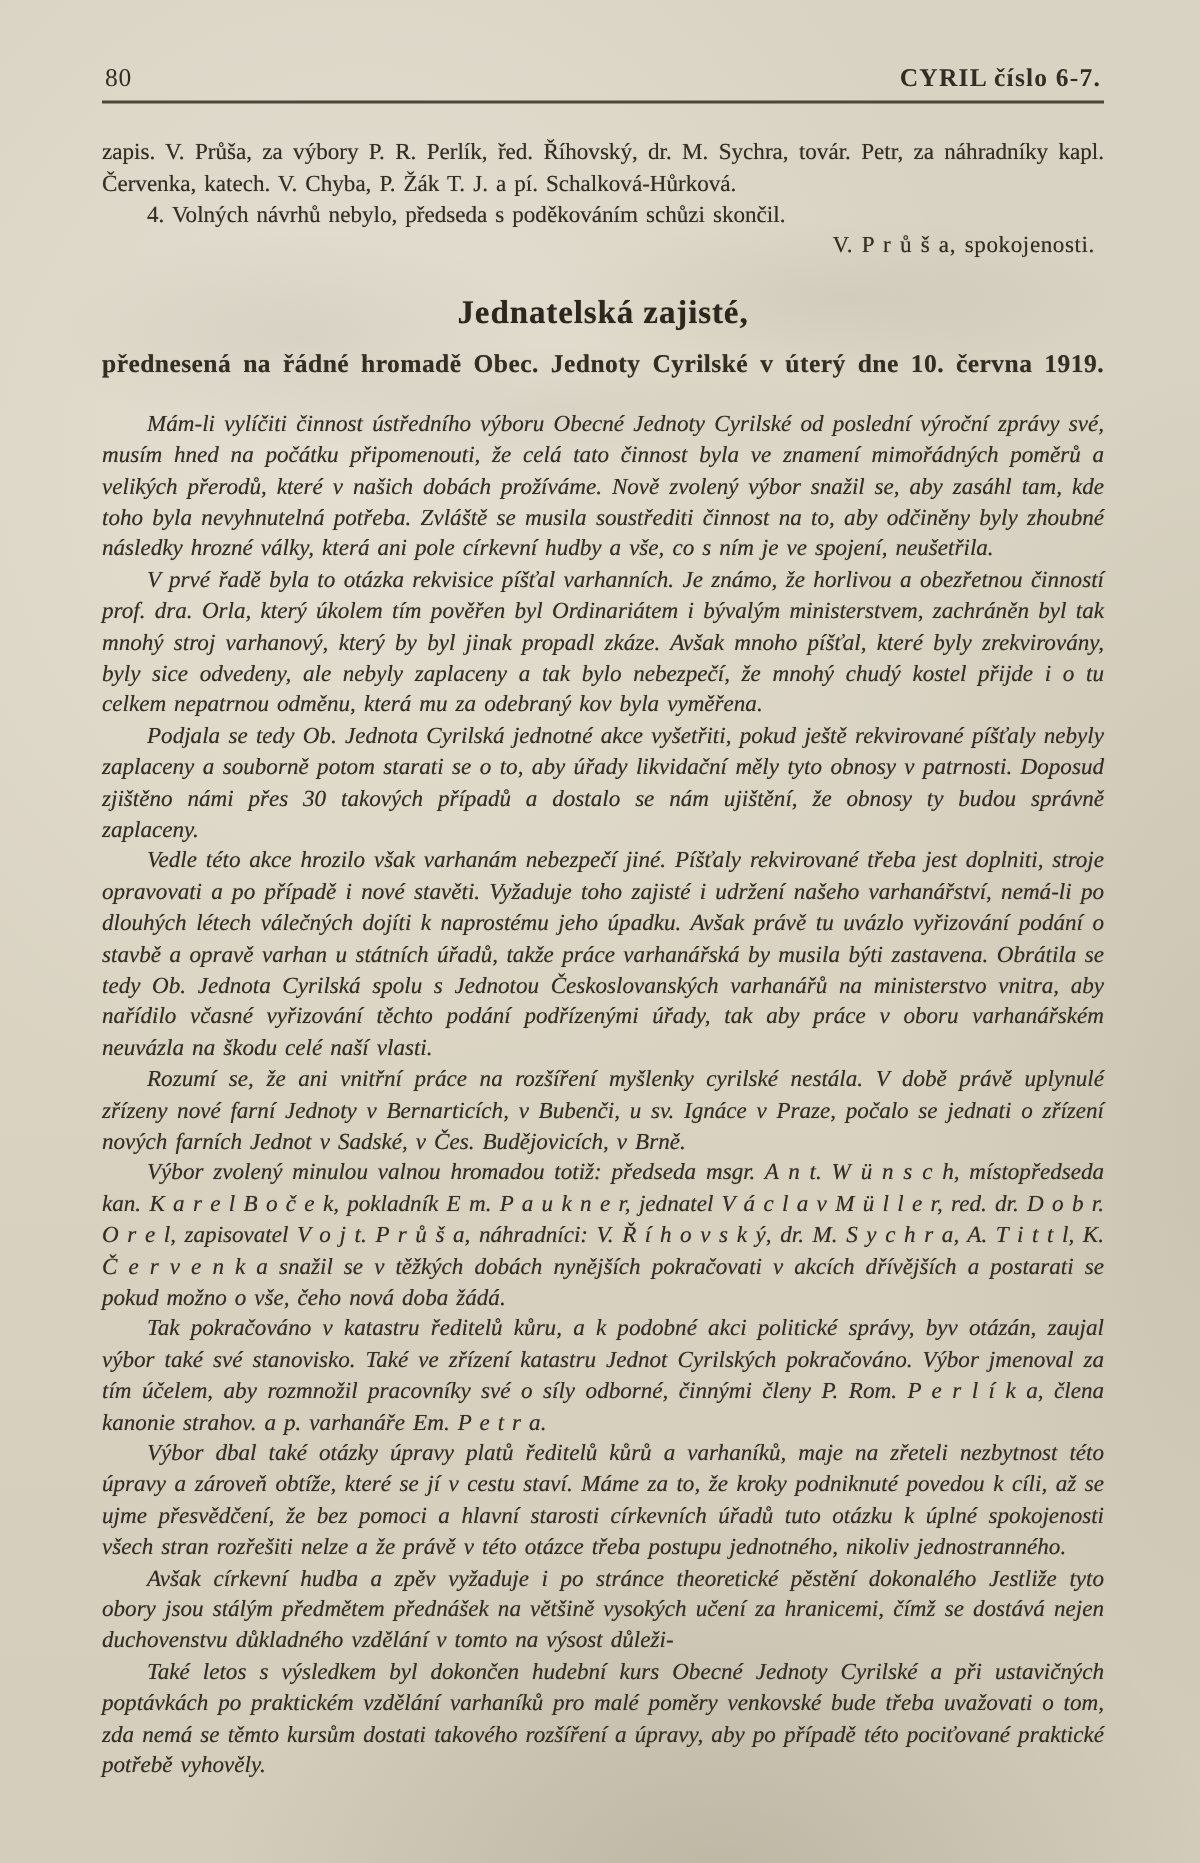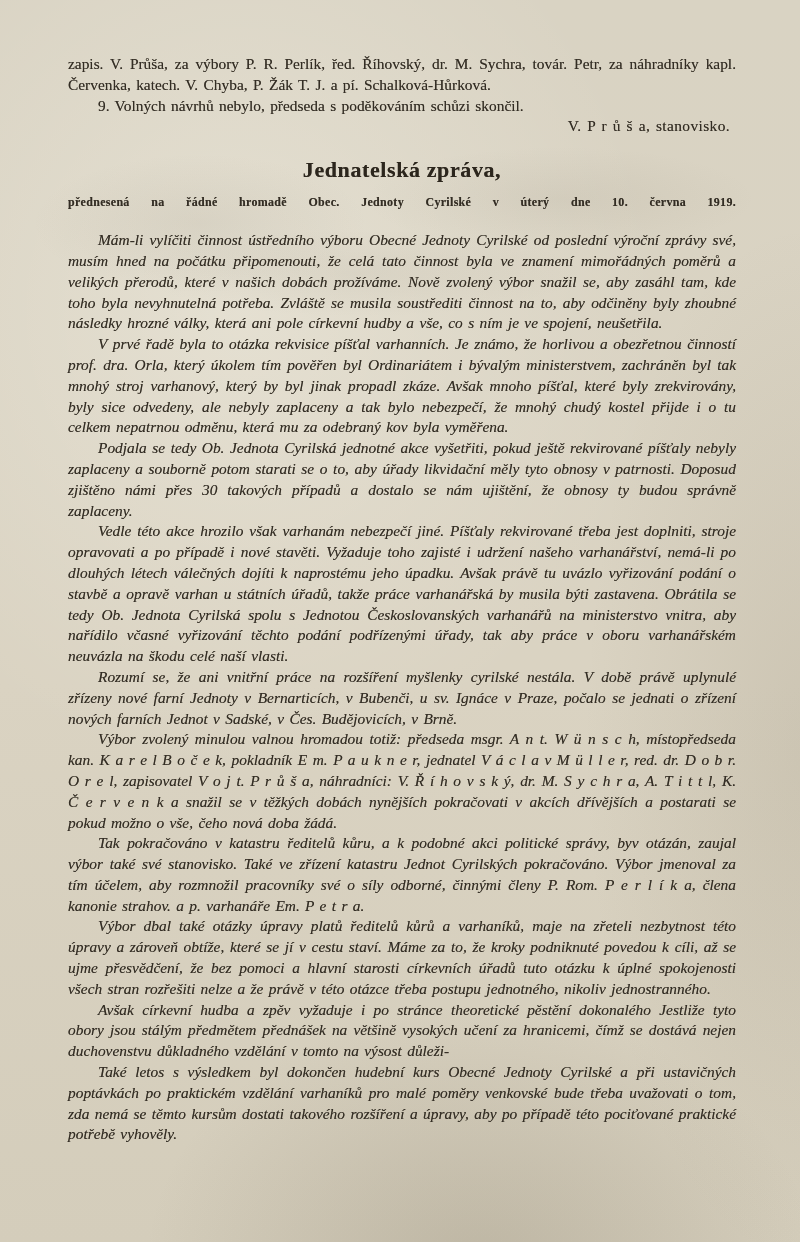--- a/index.html
+++ b/index.html
@@ -48,21 +48,21 @@
   .page-number {
     font-size: 17px;
     letter-spacing: 0.5px;
   }
   .masthead {
     font-weight: bold;
     font-size: 17px;
     letter-spacing: 0.8px;
   }
   .minutes {
-    margin-top: 12px;
+    margin-top: 23px;
     font-family: Liberation Serif, serif;
   }
   p {
     margin: 0;
     font-size: 15.4px;
     line-height: 20.8px;
     text-align: justify;
     word-spacing: 1.5px;
     text-shadow: 0 0 0.5px rgba(46, 40, 30, 0.55);
   }
@@ -76,47 +76,51 @@
     margin: 20px 0 0 0;
     text-align: center;
     font-size: 22px;
     font-weight: bold;
     letter-spacing: 0.6px;
     color: #2c261d;
     text-shadow: 0 0 0.5px rgba(40, 34, 24, 0.6);
   }
   .report-subtitle {
     margin: 12px 0 0 0;
-    font-size: 12px;
+    font-size: 17px;
     font-weight: bold;
     letter-spacing: 0.3px;
     text-align: justify;
     text-align-last: justify;
     text-shadow: 0 0 0.5px rgba(40, 34, 24, 0.5);
   }
   .report-body {
     margin-top: 20px;
     font-style: italic;
   }
 </style>
 </head>
 <body>
 
 <div class="page">
   <div class="content">
 
+    <header class="page-header">
+      <span class="page-number">80</span>
+      <span class="masthead">CYRIL číslo 6-7.</span>
+    </header>
 
     <section class="minutes">
       <p>zapis. V. Průša, za výbory P. R. Perlík, řed. Říhovský, dr. M. Sychra, továr. Petr, za náhradníky kapl. Červenka, katech. V. Chyba, P. Žák T. J. a pí. Schalková-Hůrková.</p>
-      <p class="indent">9. Volných návrhů nebylo, předseda s poděkováním schůzi skončil.</p>
-      <p class="signature">V. P r ů š a, stanovisko.</p>
+      <p class="indent">4. Volných návrhů nebylo, předseda s poděkováním schůzi skončil.</p>
+      <p class="signature">V. P r ů š a, spokojenosti.</p>
     </section>
 
     <section class="report">
-      <h1 class="report-title">Jednatelská zpráva,</h1>
+      <h1 class="report-title">Jednatelská zajisté,</h1>
       <h2 class="report-subtitle">přednesená na řádné hromadě Obec. Jednoty Cyrilské v úterý dne 10. června 1919.</h2>
 
       <div class="report-body">
         <p class="indent">Mám-li vylíčiti činnost ústředního výboru Obecné Jednoty Cyrilské od poslední výroční zprávy své, musím hned na počátku připomenouti, že celá tato činnost byla ve znamení mimořádných poměrů a velikých přerodů, které v našich dobách prožíváme. Nově zvolený výbor snažil se, aby zasáhl tam, kde toho byla nevyhnutelná potřeba. Zvláště se musila soustřediti činnost na to, aby odčiněny byly zhoubné následky hrozné války, která ani pole církevní hudby a vše, co s ním je ve spojení, neušetřila.</p>
         <p class="indent">V prvé řadě byla to otázka rekvisice píšťal varhanních. Je známo, že horlivou a obezřetnou činností prof. dra. Orla, který úkolem tím pověřen byl Ordinariátem i bývalým ministerstvem, zachráněn byl tak mnohý stroj varhanový, který by byl jinak propadl zkáze. Avšak mnoho píšťal, které byly zrekvirovány, byly sice odvedeny, ale nebyly zaplaceny a tak bylo nebezpečí, že mnohý chudý kostel přijde i o tu celkem nepatrnou odměnu, která mu za odebraný kov byla vyměřena.</p>
         <p class="indent">Podjala se tedy Ob. Jednota Cyrilská jednotné akce vyšetřiti, pokud ještě rekvirované píšťaly nebyly zaplaceny a souborně potom starati se o to, aby úřady likvidační měly tyto obnosy v patrnosti. Doposud zjištěno námi přes 30 takových případů a dostalo se nám ujištění, že obnosy ty budou správně zaplaceny.</p>
         <p class="indent">Vedle této akce hrozilo však varhanám nebezpečí jiné. Píšťaly rekvirované třeba jest doplniti, stroje opravovati a po případě i nové stavěti. Vyžaduje toho zajisté i udržení našeho varhanářství, nemá-li po dlouhých létech válečných dojíti k naprostému jeho úpadku. Avšak právě tu uvázlo vyřizování podání o stavbě a opravě varhan u státních úřadů, takže práce varhanářská by musila býti zastavena. Obrátila se tedy Ob. Jednota Cyrilská spolu s Jednotou Českoslovanských varhanářů na ministerstvo vnitra, aby nařídilo včasné vyřizování těchto podání podřízenými úřady, tak aby práce v oboru varhanářském neuvázla na škodu celé naší vlasti.</p>
         <p class="indent">Rozumí se, že ani vnitřní práce na rozšíření myšlenky cyrilské nestála. V době právě uplynulé zřízeny nové farní Jednoty v Bernarticích, v Bubenči, u sv. Ignáce v Praze, počalo se jednati o zřízení nových farních Jednot v Sadské, v Čes. Budějovicích, v Brně.</p>
         <p class="indent">Výbor zvolený minulou valnou hromadou totiž: předseda msgr. A n t. W ü n s c h, místopředseda kan. K a r e l B o č e k, pokladník E m. P a u k n e r, jednatel V á c l a v M ü l l e r, red. dr. D o b r. O r e l, zapisovatel V o j t. P r ů š a, náhradníci: V. Ř í h o v s k ý, dr. M. S y c h r a, A. T i t t l, K. Č e r v e n k a snažil se v těžkých dobách nynějších pokračovati v akcích dřívějších a postarati se pokud možno o vše, čeho nová doba žádá.</p>
         <p class="indent">Tak pokračováno v katastru ředitelů kůru, a k podobné akci politické správy, byv otázán, zaujal výbor také své stanovisko. Také ve zřízení katastru Jednot Cyrilských pokračováno. Výbor jmenoval za tím účelem, aby rozmnožil pracovníky své o síly odborné, činnými členy P. Rom. P e r l í k a, člena kanonie strahov. a p. varhanáře Em. P e t r a.</p>

